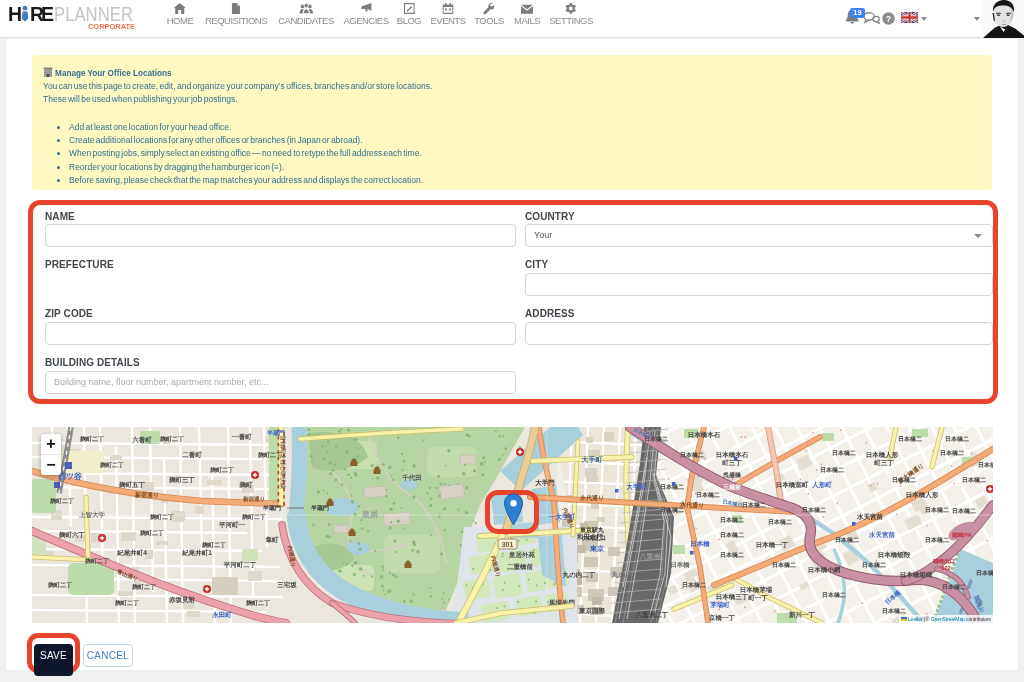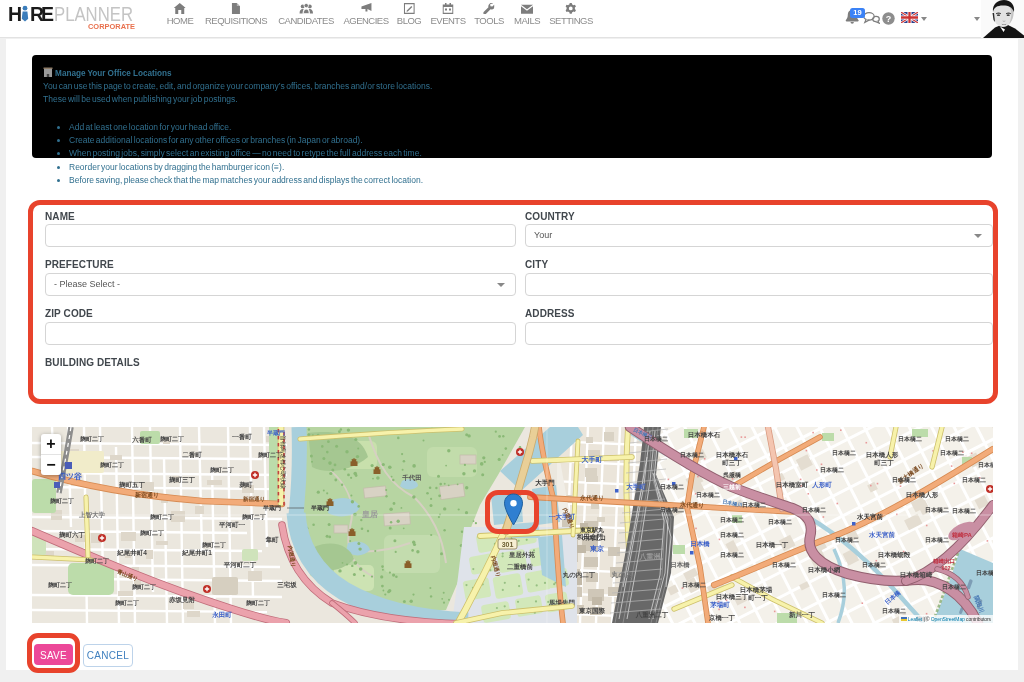--- a/index.html
+++ b/index.html
@@ -6,21 +6,21 @@
   html,body { width:1024px; height:682px; overflow:hidden; background:#f0f0f0; font-family:"Liberation Sans",sans-serif; }
   #stage { position:relative; width:1024px; height:682px; }
   .abs { position:absolute; }
 
   #header { position:absolute; left:0; top:0; width:1024px; height:38px; background:#fff; border-bottom:1px solid #e2e2e2; z-index:5; }
   .navitem { position:absolute; top:3px; transform:translateX(-50%); text-align:center; color:#8b8b8b; font-size:9.5px; white-space:nowrap; letter-spacing:-0.5px; }
   .navitem svg { display:block; margin:0 auto 1px auto; }
 
   #card { position:absolute; left:6px; top:39px; width:1012px; height:631px; background:#fff; }
 
-  #infobox { position:absolute; left:32px; top:55px; width:960px; height:103px; background:#000000; border-radius:4px; color:#31708f; font-size:8.5px; word-spacing:-1px;padding-left:16px; }
+  #infobox { position:absolute; left:32px; top:55px; width:960px; height:135px; background:#fef9c3; border-radius:4px; color:#31708f; font-size:8.5px; word-spacing:-1px;padding-left:16px; }
   #infobox .t { position:absolute; left:11px; top:12px; font-weight:bold; }
   #infobox .l1 { position:absolute; left:11px; top:25.5px; }
   #infobox .l2 { position:absolute; left:11px; top:39px; }
   #infobox ul { position:absolute; left:37px; top:66px; list-style:disc outside; }
   #infobox li { line-height:13.2px; } #infobox .t { font-size:8.2px; word-spacing:-0.2px; }
 
   #formring { position:absolute; left:28px; top:200px; width:970px; height:204px; border:5px solid #e8432c; border-radius:12px; background:#fff; }
   .flabel { position:absolute; font-size:10px; font-weight:bold; color:#41474d; letter-spacing:0.1px; }
   .finput { position:absolute; height:23px; background:#fff; border:1px solid #d5d5d5; border-radius:4px; font-size:9px; color:#555; line-height:21px; padding-left:8px; }
   .fsel::after { content:""; position:absolute; right:10px; top:9px; width:0; height:0; border-left:4px solid transparent; border-right:4px solid transparent; border-top:4.5px solid #888; }
@@ -30,21 +30,21 @@
   #map { position:absolute; left:32px; top:427px; width:961px; height:196px; background:#ece8df; overflow:hidden; z-index:2; }
   #zoomctl { position:absolute; left:9px; top:7px; width:20px; height:41px; background:#fff; border-radius:3px; box-shadow:0 1px 4px rgba(0,0,0,0.35); z-index:30; }
   #zoomctl .zb { width:20px; height:20px; text-align:center; font-weight:bold; font-size:16px; line-height:20px; color:#111; }
   #zoomctl .zb + .zb { border-top:1px solid #e3e3e3; }
   #attrib { position:absolute; right:0; bottom:0; background:rgba(255,255,255,0.78); font-size:5px; letter-spacing:-0.1px; color:#333; padding:1px 2px; z-index:30; }
   #attrib span { color:#0078a8; }
 
   #markring { position:absolute; left:453px; top:63px; width:54px; height:44px; border:5px solid #e8432c; border-radius:13px; z-index:25; }
 
   #savering { position:absolute; left:27px; top:633px; width:53px; height:40px; border:5px solid #e8432c; border-radius:11px; z-index:3; }
-  #savebtn { position:absolute; left:34px; top:644px; width:39px; height:21px; background:#ec4899; border-radius:4px; color:#fff; font-size:10px; text-align:center; line-height:23px; letter-spacing:0.3px; z-index:4; }
+  #savebtn { position:absolute; left:34px; top:644px; width:39px; height:32px; background:#0f172a; border-radius:4px; color:#fff; font-size:10px; text-align:center; line-height:23px; letter-spacing:0.3px; z-index:4; }
   #cancelbtn { position:absolute; left:83px; top:644px; width:50px; height:23px; background:#fff; border:1px solid #bdd3ea; border-radius:4px; color:#4080bf; font-size:10px; text-align:center; line-height:21px; letter-spacing:0.3px; z-index:4; }
 </style>
 </head>
 <body>
 <div id="stage">
   <div id="card"></div>
 
   <div id="header">
     <svg class="abs" style="left:8px;top:3px;" width="150" height="32" viewBox="0 0 150 32">
       <text x="0" y="17.5" font-size="19.5" font-weight="bold" fill="#1a1a1a" textLength="14">H</text>
@@ -175,30 +175,30 @@
     </ul>
   </div>
 
   <div id="formring">
     <div class="flabel" style="left:12px; top:6px;">NAME</div>
     <div class="finput" style="left:12px; top:19px; width:471px;"></div>
     <div class="flabel" style="left:492px; top:6px;">COUNTRY</div>
     <div class="finput fsel" style="left:492px; top:19px; width:468px;">Your</div>
 
     <div class="flabel" style="left:12px; top:54px;">PREFECTURE</div>
-    <div class="finput fsel" style="left:12px; top:68px; width:471px;">- Please Select -</div>
     <div class="flabel" style="left:492px; top:54px;">CITY</div>
     <div class="finput" style="left:492px; top:68px; width:468px;"></div>
 
     <div class="flabel" style="left:12px; top:103px;">ZIP CODE</div>
     <div class="finput" style="left:12px; top:117px; width:471px;"></div>
     <div class="flabel" style="left:492px; top:103px;">ADDRESS</div>
     <div class="finput" style="left:492px; top:117px; width:468px;"></div>
 
     <div class="flabel" style="left:12px; top:152px;">BUILDING DETAILS</div>
+    <div class="finput ph" style="left:12px; top:166px; width:471px;">Building name, floor number, apartment number, etc...</div>
 
   </div>
 
   <div id="map">
 
 <svg id="mapbase" width="961" height="196" viewBox="0 0 961 196" style="position:absolute;left:0;top:0">
 <rect x="0" y="0" width="961" height="196" fill="#ebe7de"></rect>
 <rect x="525" y="0" width="436" height="196" fill="#f1eee7"></rect>
 <g stroke="#ffffff" stroke-width="2.4" fill="none">
 <path d="M20,0 L23,70"></path>

